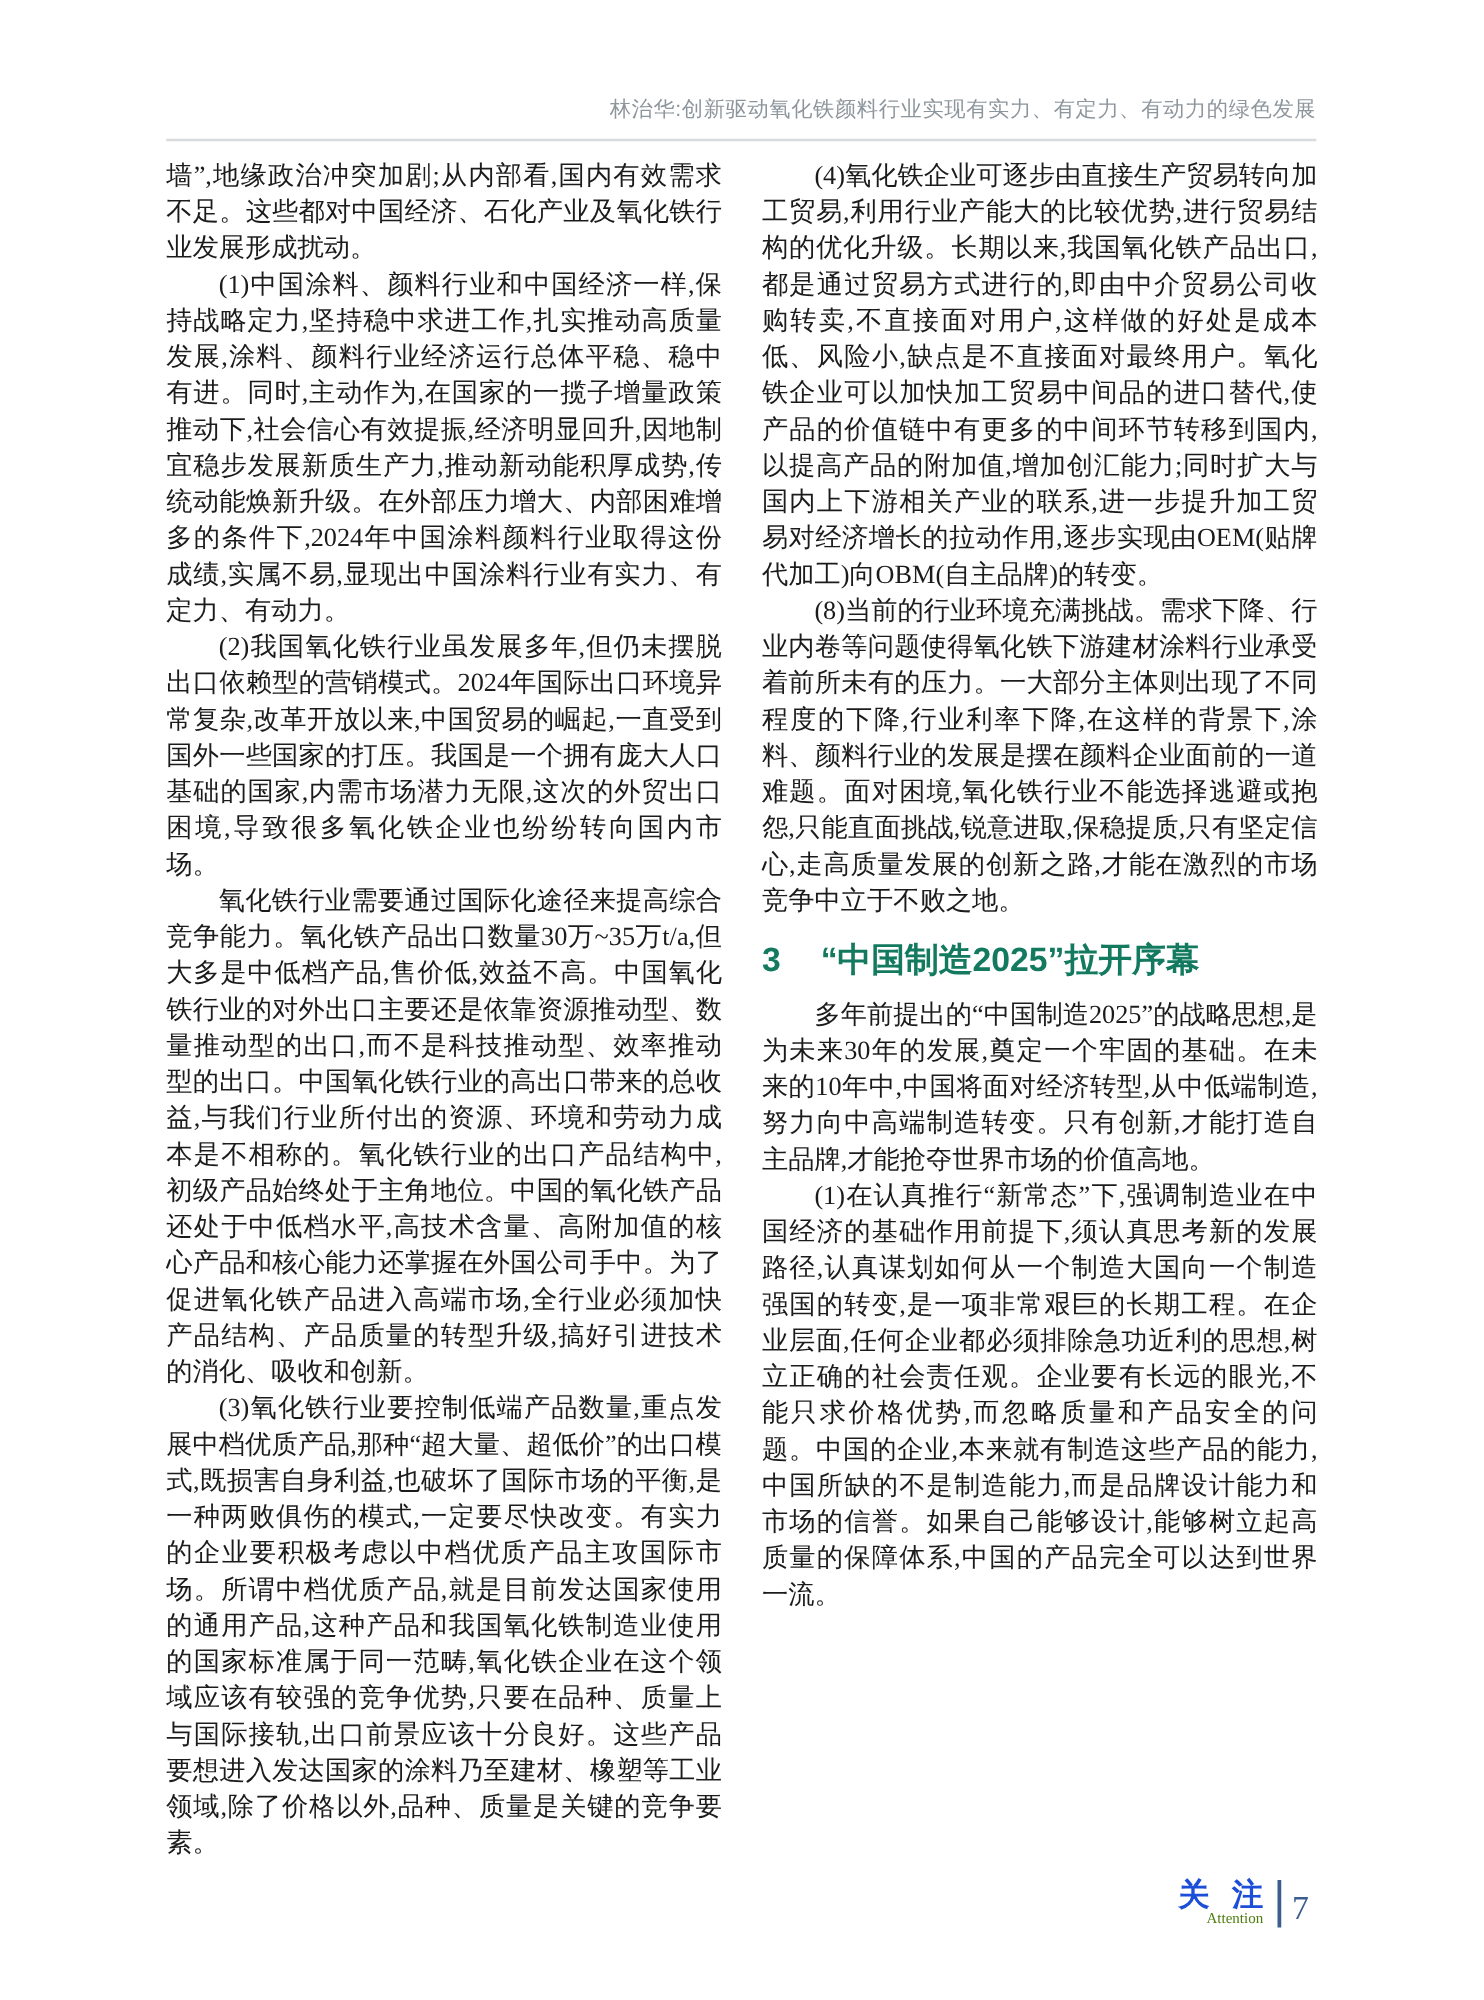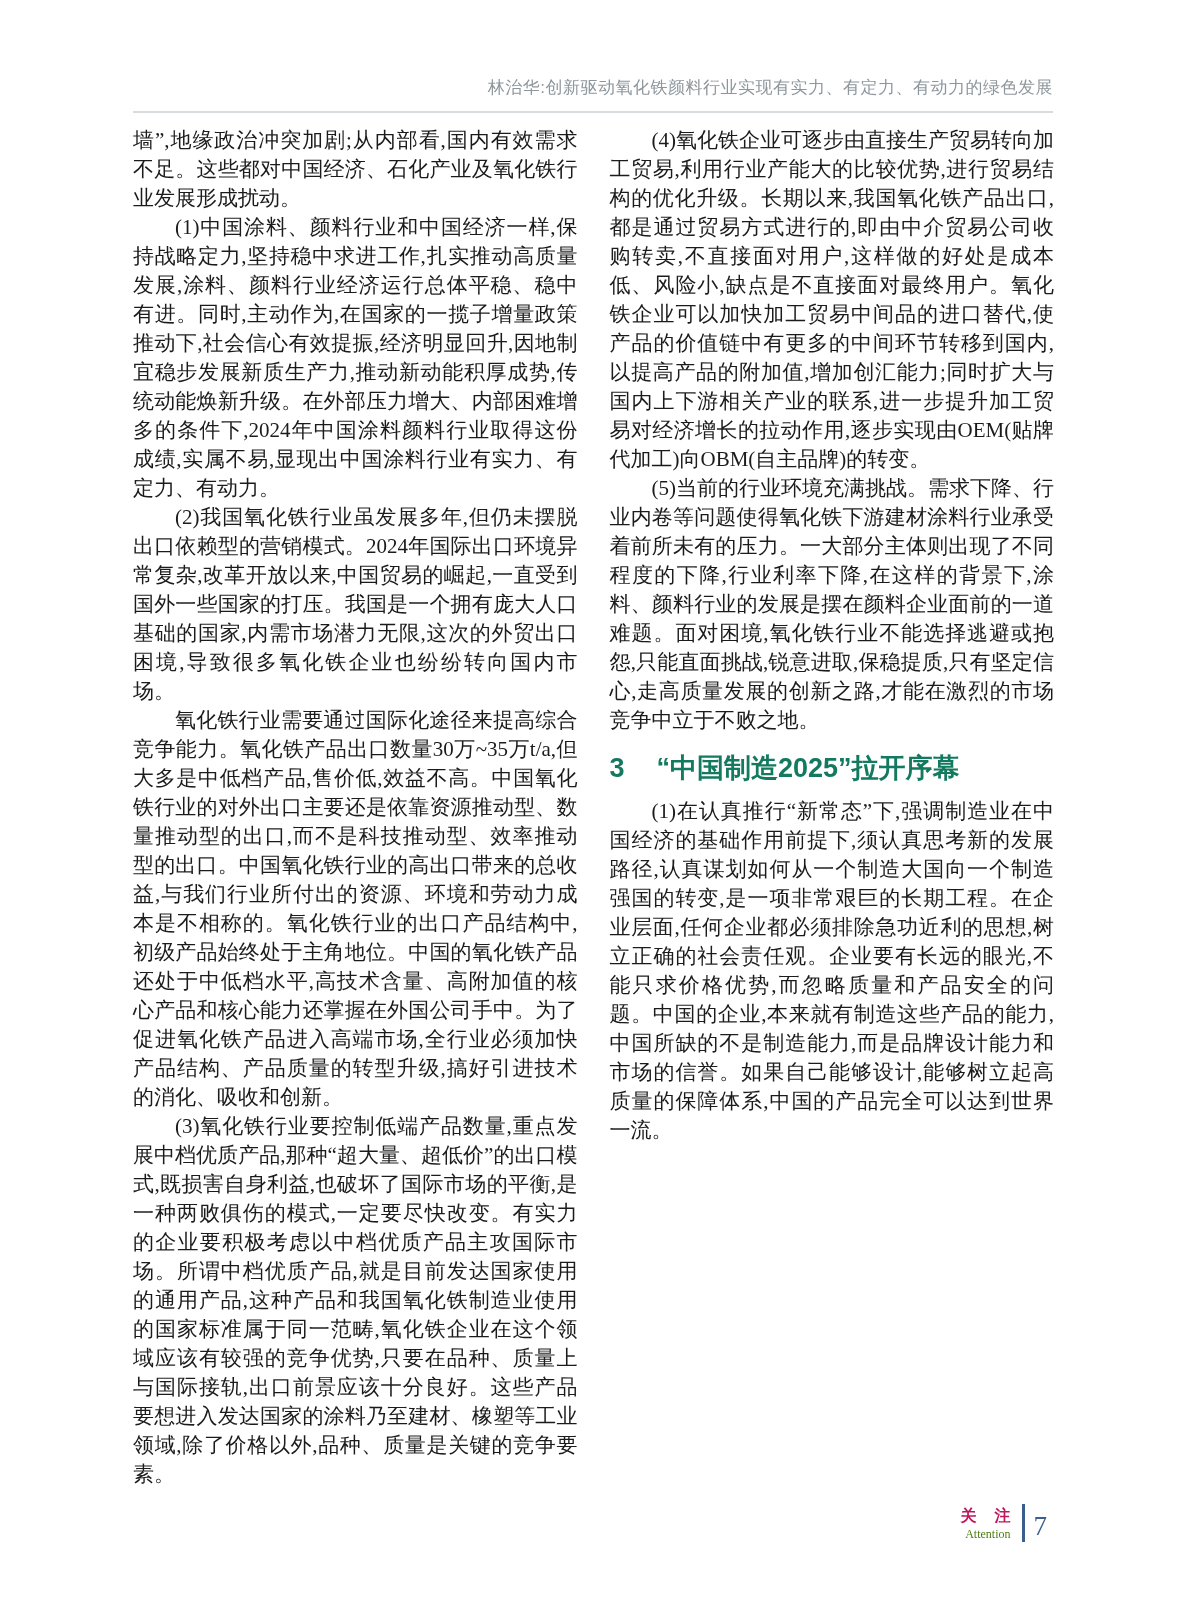--- a/index.html
+++ b/index.html
@@ -46,21 +46,21 @@
   }
   .section-heading .num { flex:none; }
   
   .footer {
     position:absolute; top:1501px; right:140px;
     display:flex; align-items:center;
   }
   .footer-cn-block { display:flex; flex-direction:column; align-items:flex-end; }
   .footer-cn {
     font-family:"Liberation Sans", sans-serif;
-    font-size:16px; font-weight:bold; color:#be185d;
+    font-size:25px; font-weight:bold; color:#1d4ed8;
     letter-spacing:18px; margin-right:-18px;
     line-height:22px;
   }
   .footer-en {
     font-family:"Liberation Serif", serif;
     font-size:12px; color:#4d7c0f; line-height:14px;
   }
   .footer-bar {
     width:3px; height:38px; background:#3c5e8f;
     margin:0 9px 0 11px; flex:none;
@@ -84,27 +84,28 @@
     <div class="col">
       <p class="para no-indent">墙”,地缘政治冲突加剧;从内部看,国内有效需求不足。这些都对中国经济、石化产业及氧化铁行业发展形成扰动。</p>
       <p class="para">(1)中国涂料、颜料行业和中国经济一样,保持战略定力,坚持稳中求进工作,扎实推动高质量发展,涂料、颜料行业经济运行总体平稳、稳中有进。同时,主动作为,在国家的一揽子增量政策推动下,社会信心有效提振,经济明显回升,因地制宜稳步发展新质生产力,推动新动能积厚成势,传统动能焕新升级。在外部压力增大、内部困难增多的条件下,2024年中国涂料颜料行业取得这份成绩,实属不易,显现出中国涂料行业有实力、有定力、有动力。</p>
       <p class="para">(2)我国氧化铁行业虽发展多年,但仍未摆脱出口依赖型的营销模式。2024年国际出口环境异常复杂,改革开放以来,中国贸易的崛起,一直受到国外一些国家的打压。我国是一个拥有庞大人口基础的国家,内需市场潜力无限,这次的外贸出口困境,导致很多氧化铁企业也纷纷转向国内市场。</p>
       <p class="para">氧化铁行业需要通过国际化途径来提高综合竞争能力。氧化铁产品出口数量30万~35万t/a,但大多是中低档产品,售价低,效益不高。中国氧化铁行业的对外出口主要还是依靠资源推动型、数量推动型的出口,而不是科技推动型、效率推动型的出口。中国氧化铁行业的高出口带来的总收益,与我们行业所付出的资源、环境和劳动力成本是不相称的。氧化铁行业的出口产品结构中,初级产品始终处于主角地位。中国的氧化铁产品还处于中低档水平,高技术含量、高附加值的核心产品和核心能力还掌握在外国公司手中。为了促进氧化铁产品进入高端市场,全行业必须加快产品结构、产品质量的转型升级,搞好引进技术的消化、吸收和创新。</p>
       <p class="para">(3)氧化铁行业要控制低端产品数量,重点发展中档优质产品,那种“超大量、超低价”的出口模式,既损害自身利益,也破坏了国际市场的平衡,是一种两败俱伤的模式,一定要尽快改变。有实力的企业要积极考虑以中档优质产品主攻国际市场。所谓中档优质产品,就是目前发达国家使用的通用产品,这种产品和我国氧化铁制造业使用的国家标准属于同一范畴,氧化铁企业在这个领域应该有较强的竞争优势,只要在品种、质量上与国际接轨,出口前景应该十分良好。这些产品要想进入发达国家的涂料乃至建材、橡塑等工业领域,除了价格以外,品种、质量是关键的竞争要素。</p>
     </div>
 
     <div class="col">
       <p class="para">(4)氧化铁企业可逐步由直接生产贸易转向加工贸易,利用行业产能大的比较优势,进行贸易结构的优化升级。长期以来,我国氧化铁产品出口,都是通过贸易方式进行的,即由中介贸易公司收购转卖,不直接面对用户,这样做的好处是成本低、风险小,缺点是不直接面对最终用户。氧化铁企业可以加快加工贸易中间品的进口替代,使产品的价值链中有更多的中间环节转移到国内,以提高产品的附加值,增加创汇能力;同时扩大与国内上下游相关产业的联系,进一步提升加工贸易对经济增长的拉动作用,逐步实现由OEM(贴牌代加工)向OBM(自主品牌)的转变。</p>
-      <p class="para">(5)当前的行业环境充满挑战。需求下降、行业内卷等问题使得氧化铁下游建材涂料行业承受着前所未有的压力。一大部分主体则出现了不同程度的下降,行业利率下降,在这样的背景下,涂料、颜料行业的发展是摆在颜料企业面前的一道难题。面对困境,氧化铁行业不能选择逃避或抱怨,只能直面挑战,锐意进取,保稳提质,只有坚定信心,走高质量发展的创新之路,才能在激烈的市场竞争中立于不败之地。</p>
+      <p class="para">(8)当前的行业环境充满挑战。需求下降、行业内卷等问题使得氧化铁下游建材涂料行业承受着前所未有的压力。一大部分主体则出现了不同程度的下降,行业利率下降,在这样的背景下,涂料、颜料行业的发展是摆在颜料企业面前的一道难题。面对困境,氧化铁行业不能选择逃避或抱怨,只能直面挑战,锐意进取,保稳提质,只有坚定信心,走高质量发展的创新之路,才能在激烈的市场竞争中立于不败之地。</p>
 
       <div class="section-heading">
         <span class="num">3</span>
         <span>“中国制造2025”拉开序幕</span>
       </div>
 
+      <p class="para">多年前提出的“中国制造2025”的战略思想,是为未来30年的发展,奠定一个牢固的基础。在未来的10年中,中国将面对经济转型,从中低端制造,努力向中高端制造转变。只有创新,才能打造自主品牌,才能抢夺世界市场的价值高地。</p>
       <p class="para">(1)在认真推行“新常态”下,强调制造业在中国经济的基础作用前提下,须认真思考新的发展路径,认真谋划如何从一个制造大国向一个制造强国的转变,是一项非常艰巨的长期工程。在企业层面,任何企业都必须排除急功近利的思想,树立正确的社会责任观。企业要有长远的眼光,不能只求价格优势,而忽略质量和产品安全的问题。中国的企业,本来就有制造这些产品的能力,中国所缺的不是制造能力,而是品牌设计能力和市场的信誉。如果自己能够设计,能够树立起高质量的保障体系,中国的产品完全可以达到世界一流。</p>
     </div>
 
   </div>
 
   <div class="footer">
     <div class="footer-cn-block">
       <div class="footer-cn">关注</div>
       <div class="footer-en">Attention</div>
     </div>

